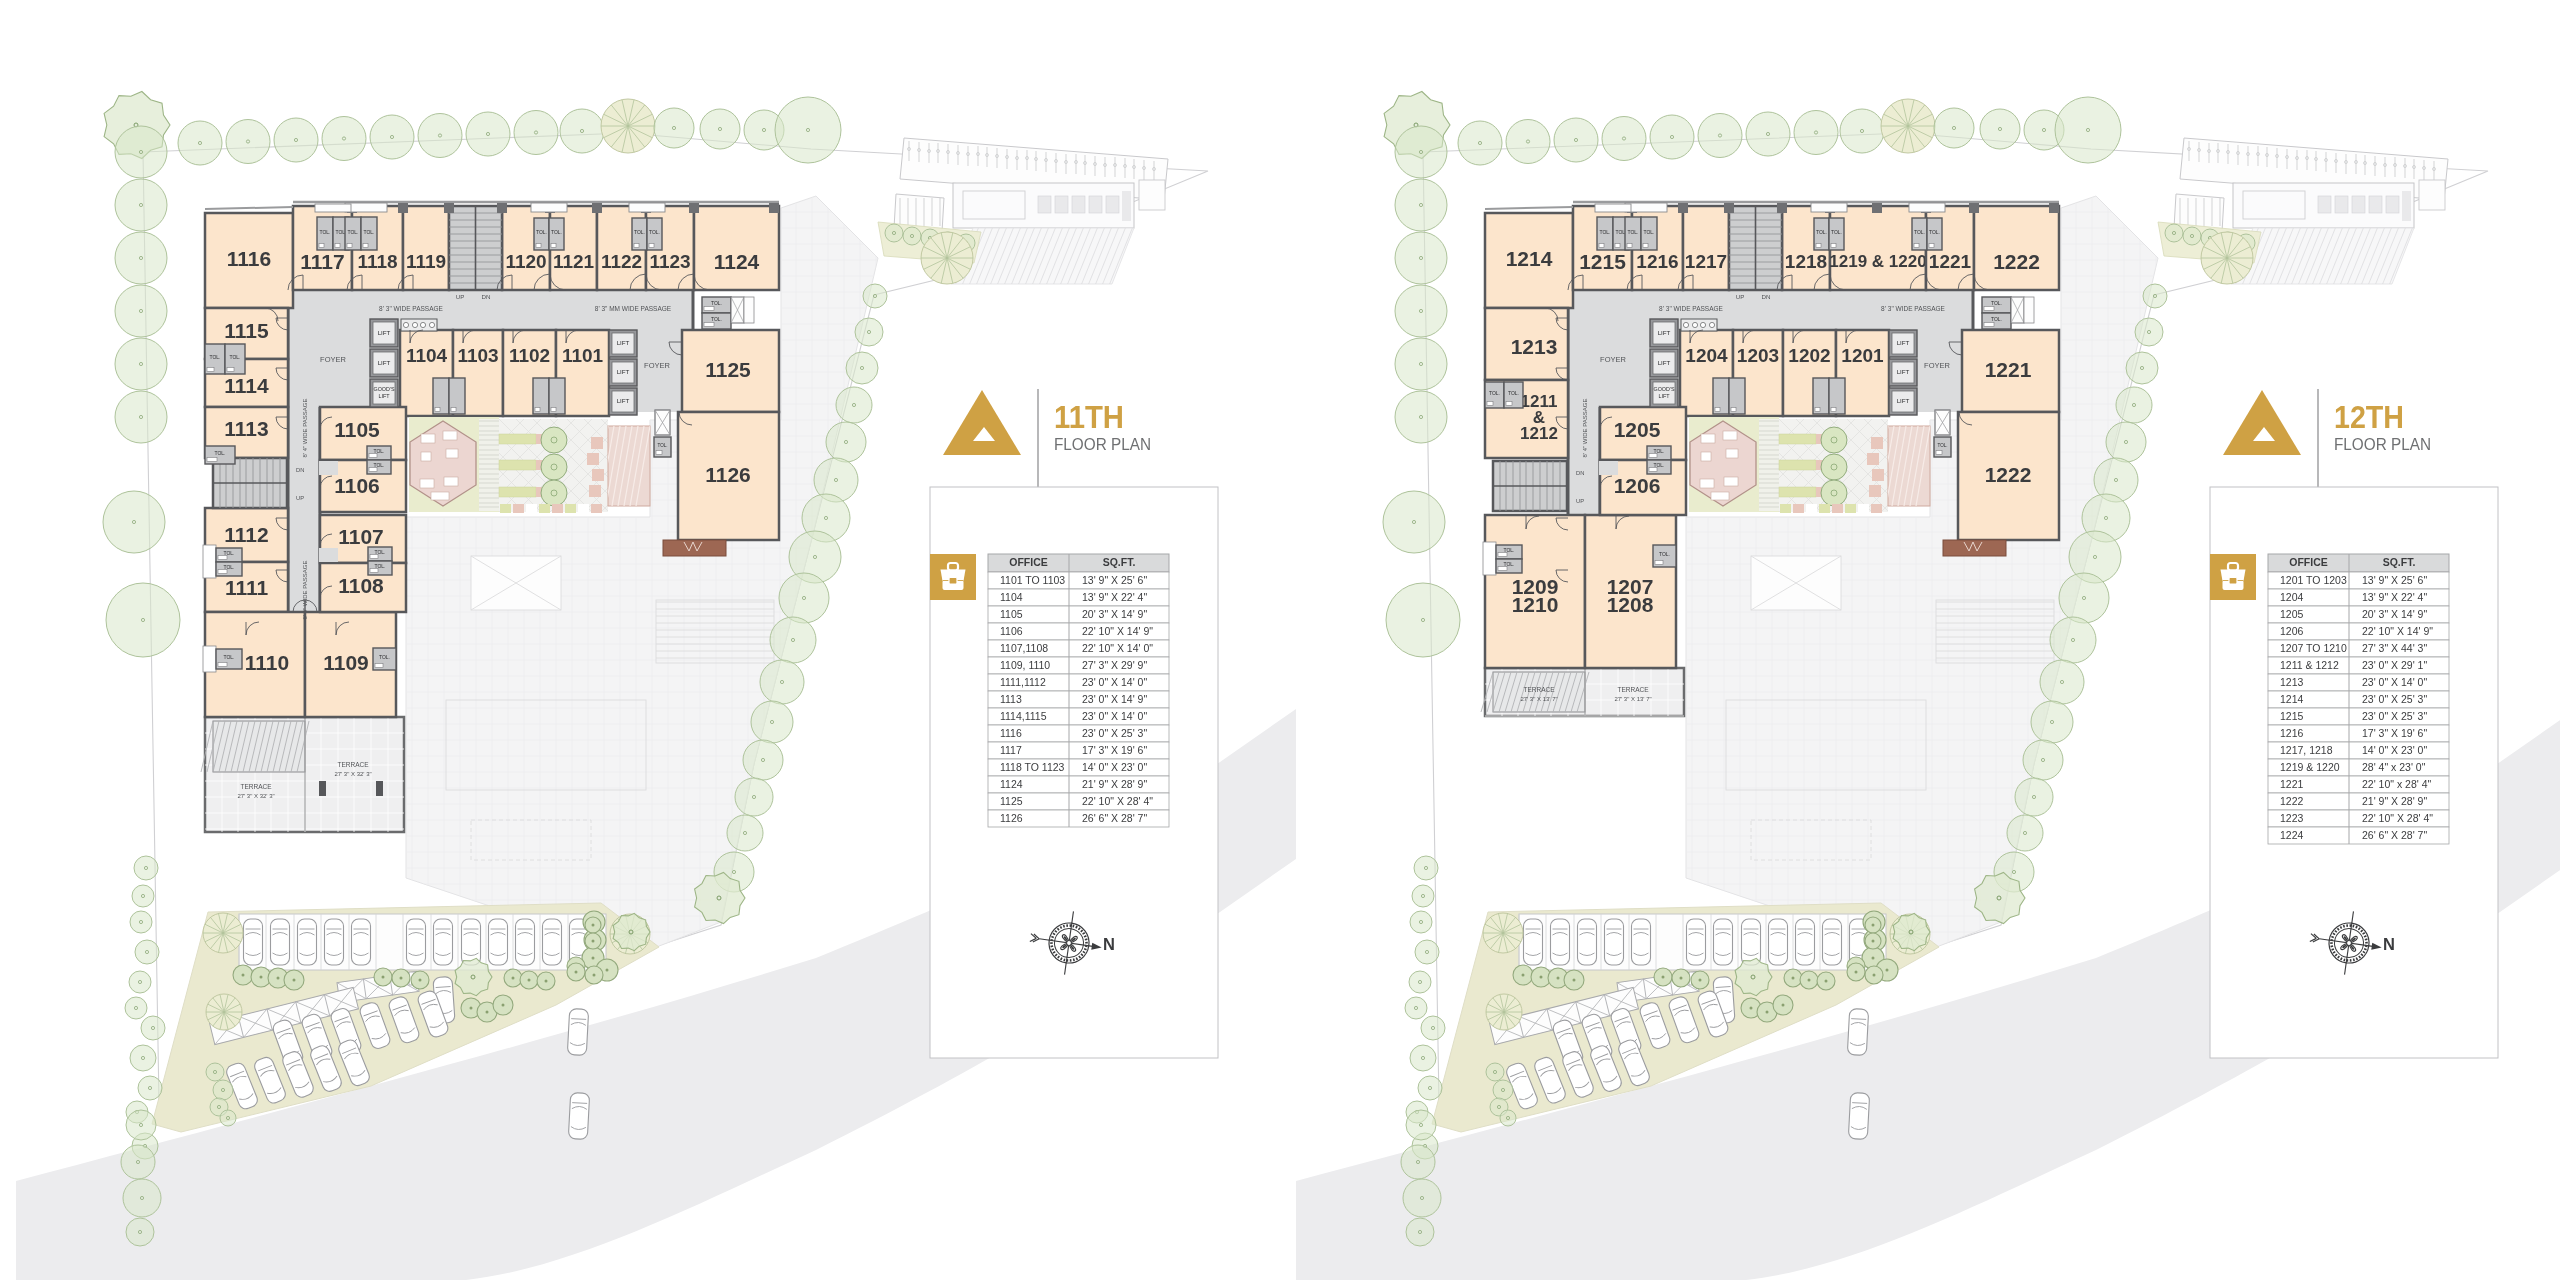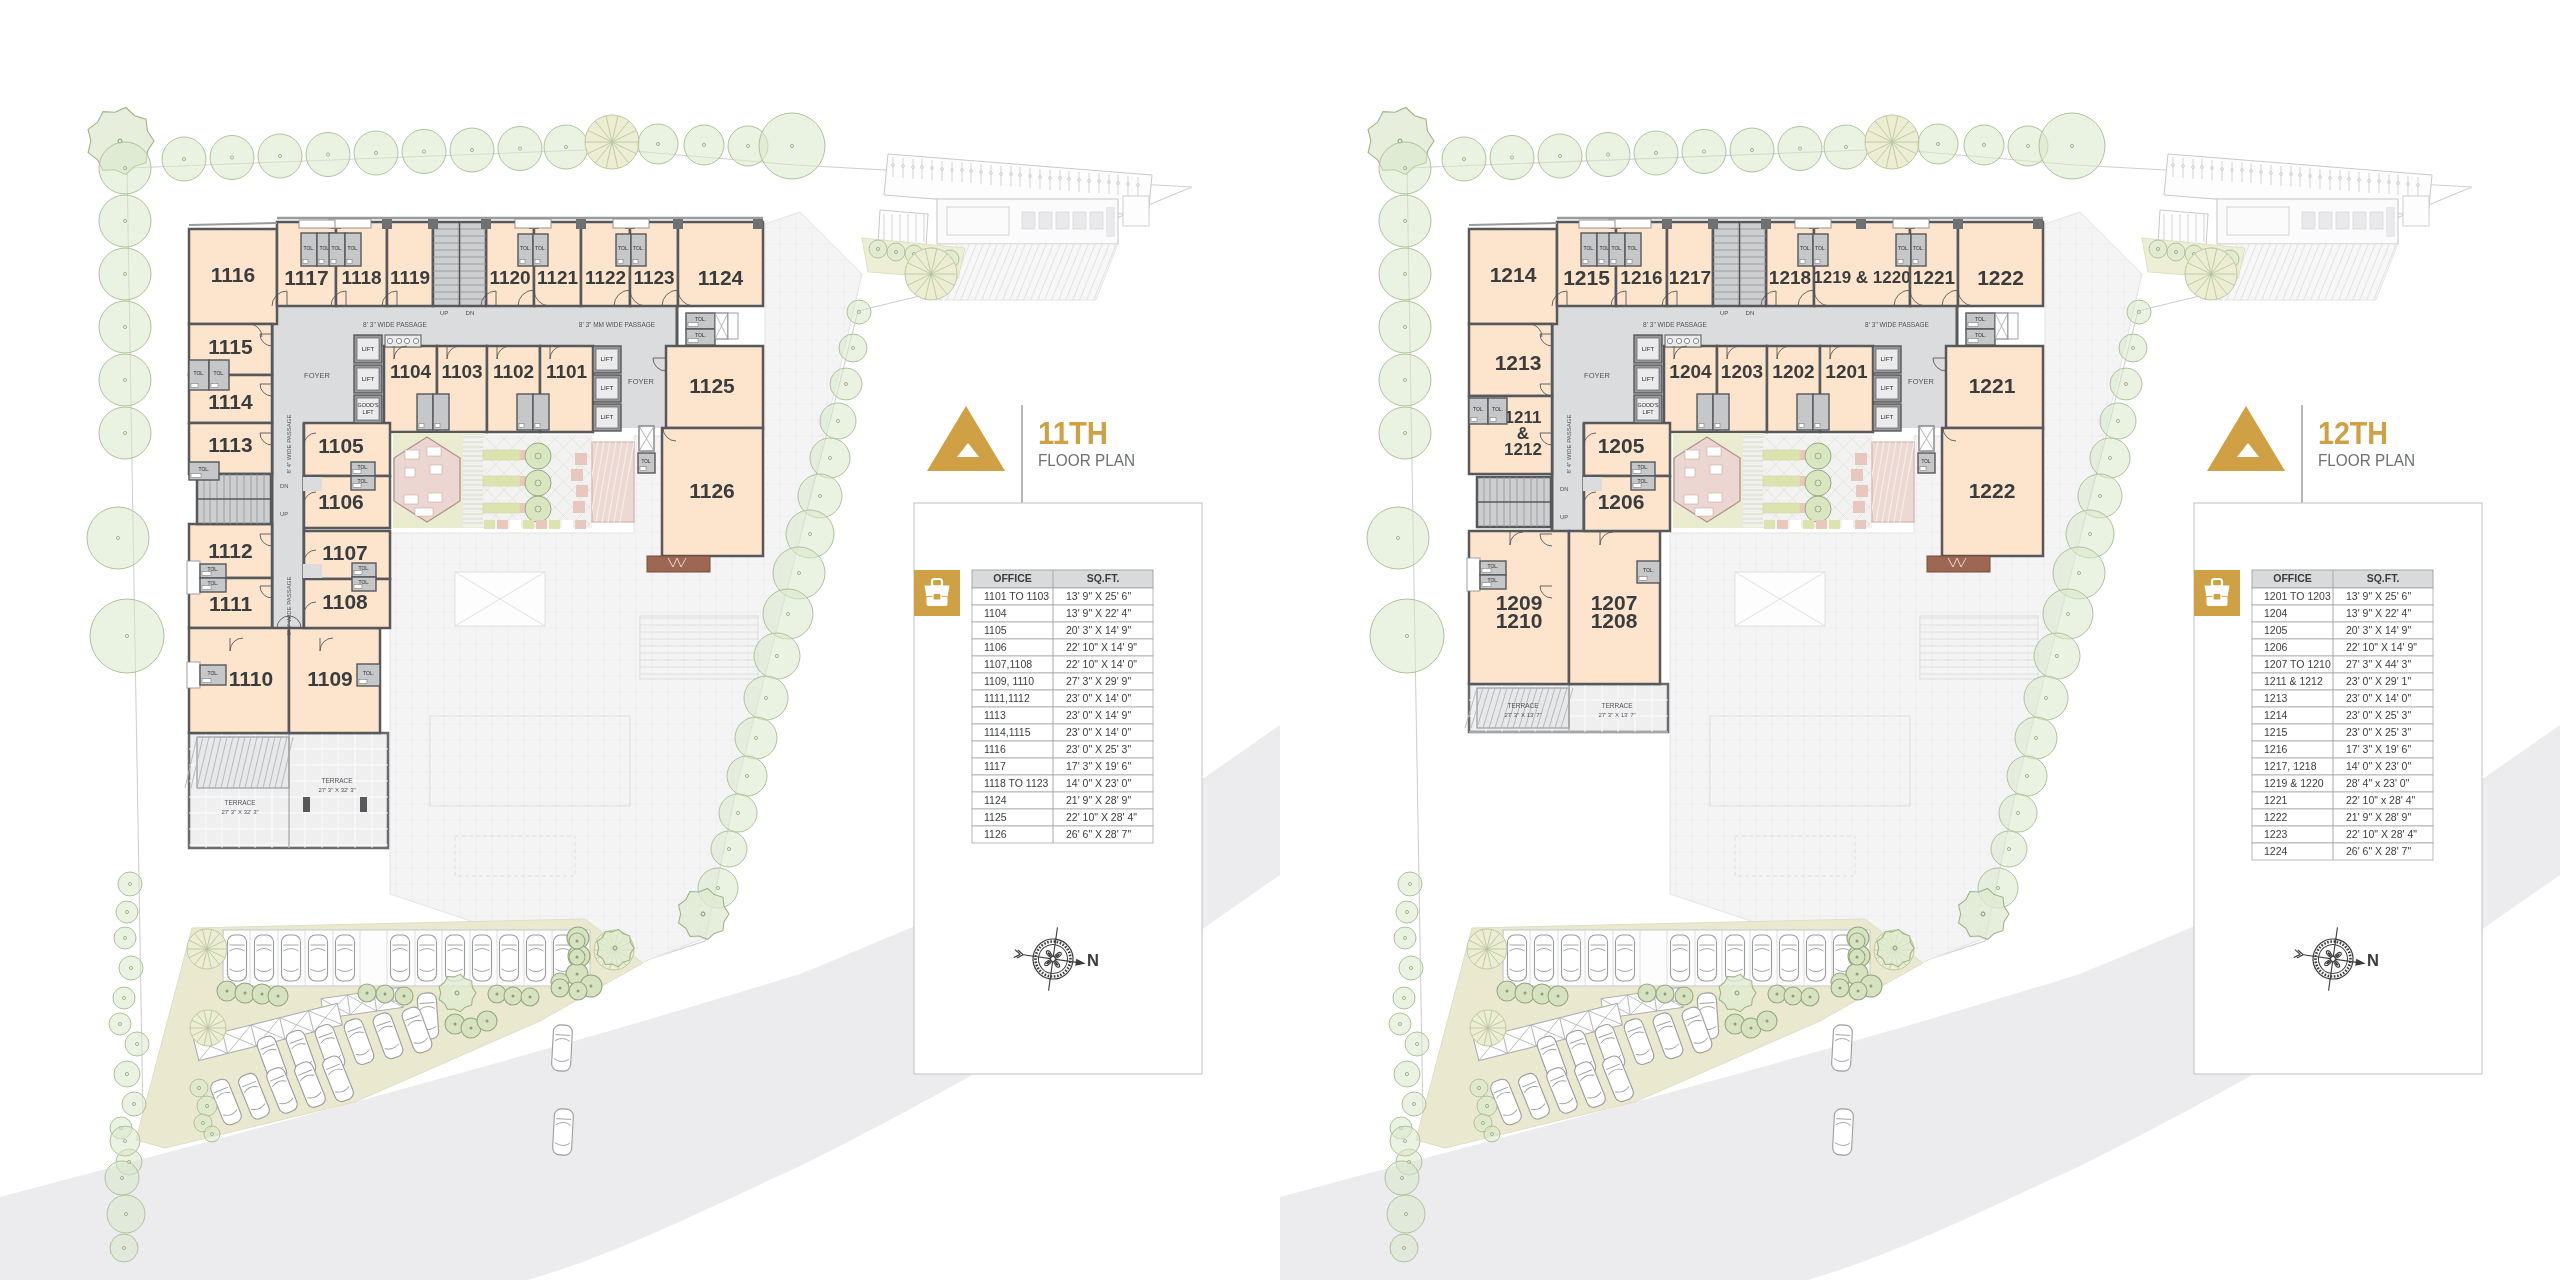--- a/index.html
+++ b/index.html
@@ -1,17 +1,17 @@
 <!DOCTYPE html>
 <html><head>
 <meta charset="utf-8">
 <style>
   html,body { margin:0; padding:0; background:#ffffff; width:2560px; height:1280px;
     font-family:"Liberation Sans", sans-serif; overflow:hidden; }
-  .half { position:absolute; top:16px; width:1280px; height:1132px; }
+  .half { position:absolute; top:0; width:1280px; height:1132px;margin-left:16px; }
 </style>
 </head>
 <body>
 
 <div class="half" style="left:0">
 <svg width="1280" height="1280" viewBox="0 0 1280 1280" xmlns="http://www.w3.org/2000/svg">
 
 <path d="M 0,1181 C 300,1101 558,1033 800,958 C 990,880 1100,830 1204,762 L 1300,695 L 1300,845 L 1204,912 C 1100,985 990,1055 800,1150 C 680,1205 558,1268 450,1280 L 0,1280 Z" fill="#ececee"></path>
 
 <path d="M 127,152 L 610,133 L 795,149 L 1192,171 L 940,275 L 858,295 L 798,530 L 738,764 L 705,925 L 360,1037 L 143,1103 Z" fill="none" stroke="#d0d0d3" stroke-width="1.1"></path>

